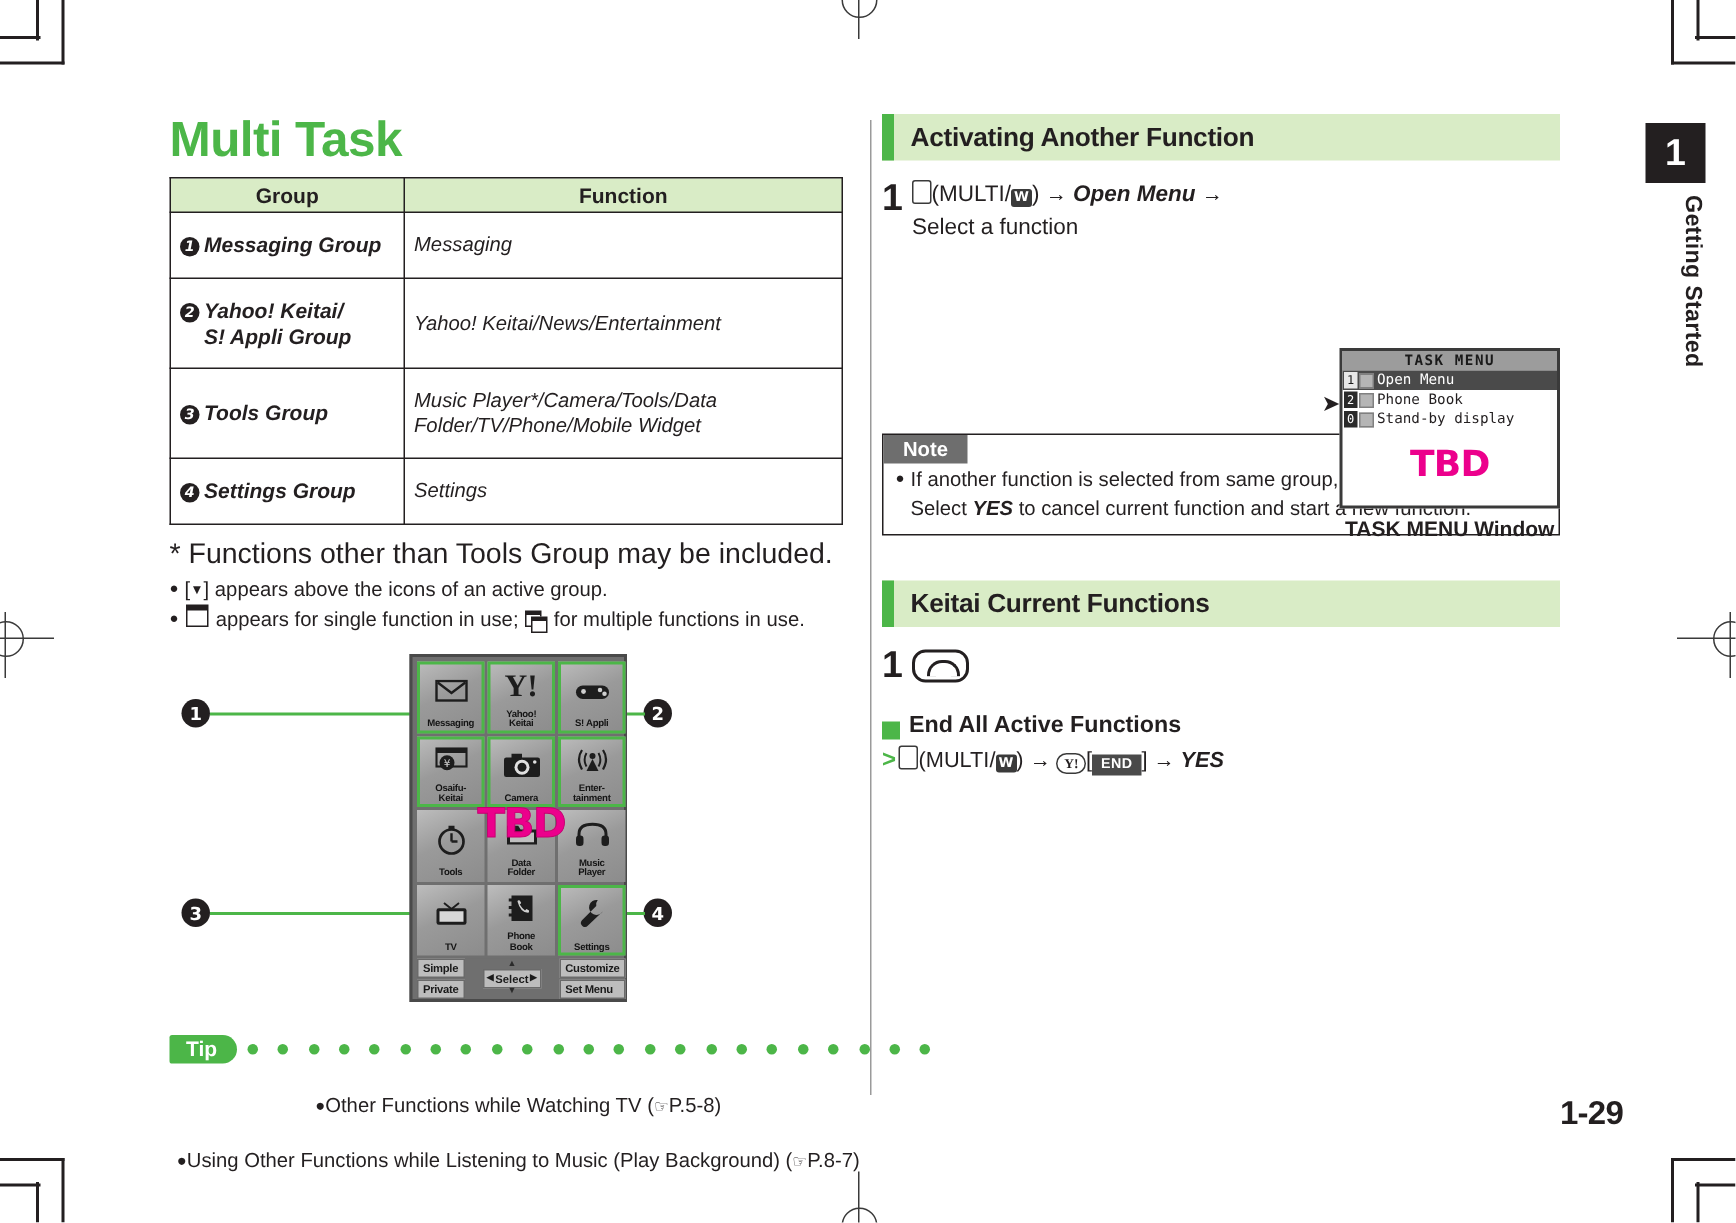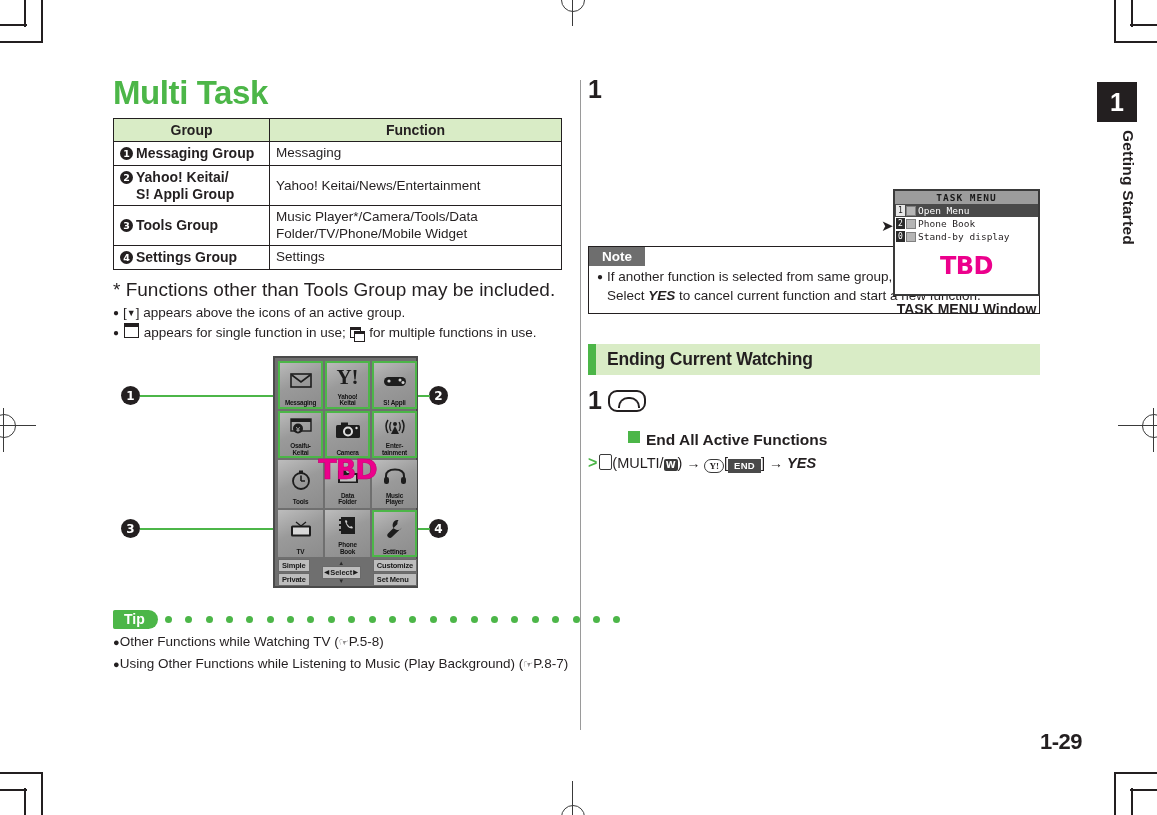--- a/index.html
+++ b/index.html
@@ -32,22 +32,23 @@
   }
   table.grouptbl{
     border-collapse:collapse;width:449px;font-size:13.5px;
     border:1.2px solid #231f20;
   }
   table.grouptbl th{
     background:#d9ecc6;border:1.2px solid #231f20;font-weight:bold;
     font-size:14px;padding:3px 0;text-align:center;
   }
   table.grouptbl td{
-    border:1.2px solid #231f20;padding:3px 6px;vertical-align:middle;
+    border:1.2px solid #231f20;padding:13px 6px;vertical-align:middle;
     line-height:1.2;
+    font-style:italic;
   }
   table.grouptbl td.gcell{font-weight:bold;font-size:14px;white-space:nowrap;}
   .numcirc{
     display:inline-block;width:13px;height:13px;border-radius:50%;
     background:#231f20;color:#fff;font-size:9.5px;line-height:13px;
     text-align:center;font-weight:bold;margin-right:3px;vertical-align:1px;
     font-family:"DejaVu Sans",sans-serif;
   }
   .footnote{font-size:19px;margin:6px 0 0 0;line-height:1.45;}
   .bullet-row{font-size:13.5px;line-height:1.45;display:flex;align-items:flex-start;}
@@ -127,21 +128,21 @@
   .tiphead{display:flex;align-items:center;}
   .tipbadge{
     background:#4cb648;color:#fff;font-size:14px;font-weight:bold;
     padding:1px 13px 2px 11px;border-radius:2px 11px 11px 2px;line-height:16px;
   }
   .tipdots{flex:1;display:flex;align-items:center;gap:0;margin-left:7px;}
   .tipdots i{
     width:7px;height:7px;border-radius:50%;background:#4cb648;
     display:block;margin-right:13.4px;flex:none;
   }
-  .tipline{font-size:13.5px;line-height:1.42;margin-top:3px;}
+  .tipline{font-size:13.5px;line-height:1.42;margin-top:18px;text-align:center;}
   .tipline .sq{font-size:11px;vertical-align:0.5px;}
   .ref{display:inline-block;font-size:11px;vertical-align:0.5px;}
 
   
   .sec-head{
     display:flex;align-items:stretch;background:#d9ecc6;height:31px;margin-bottom:12px;
   }
   .sec-head .bar{width:8px;background:#4cb648;flex:none;}
   .sec-head .txt{
     font-size:17.5px;font-weight:bold;display:flex;align-items:center;
@@ -209,21 +210,21 @@
   .shot-cap{font-size:14px;font-weight:bold;text-align:center;margin-top:5px;}
   .shot-arrow{position:absolute;left:-12px;top:28px;font-size:15px;}
 
   
   .notebox{border:1.2px solid #231f20;margin-top:15px;}
   .notehead{background:#6e6e6e;color:#fff;font-size:13.5px;font-weight:bold;
     display:inline-block;padding:0px 13px;line-height:19px;}
   .notebody{font-size:13.5px;line-height:1.4;padding:2px 8px 7px 8px;display:flex;}
   .notebody .bd{font-size:10px;margin-right:4px;line-height:18px;}
 
-  .subhead{display:flex;align-items:flex-start;margin-top:17px;margin-left:40px;}
+  .subhead{display:flex;align-items:flex-end;margin-top:17px;}
   .subhead .sq{width:12px;height:12px;background:#4cb648;margin-right:6px;flex:none;}
   .subhead .t{font-size:15.5px;font-weight:bold;}
   .gtline{font-size:14.5px;line-height:1.5;margin-top:2px;}
   .gtline .gt{color:#4cb648;font-weight:bold;font-size:16px;margin-right:2px;}
 
   
   .sidetab{position:absolute;right:20px;top:82px;width:40px;}
   .sidetab .numbox{
     width:40px;height:40px;background:#231f20;color:#fff;
     font-size:25px;font-weight:bold;display:flex;align-items:center;justify-content:center;
@@ -532,25 +533,36 @@
       </div>
       <div class="tipline">
         <span class="sq">●</span><span>Using Other Functions while Listening to Music (Play Background) (</span><span class="ref">☞</span><span>P.8-7</span><span>)</span>
       </div>
     </div>
 
   </div>
 
   <div class="col-right">
 
+    <div class="sec-head">
+      <div class="bar"></div>
+      <div class="txt">Activating Another Function</div>
+    </div>
 
 
     <div style="position:relative;min-height:155px;">
       <div class="step" style="width:290px;">
         <div class="num">1</div>
+        <div class="body">
+          <span class="keybox"></span>(<span>MULTI/</span><span class="wkey">W</span>)
+          <span class="arrow">→</span>
+          <span class="italic-b">Open Menu</span>
+          <span class="arrow">→</span><br>
+          <span>Select a function</span>
+        </div>
       </div>
 
       <div class="shot">
         <div class="shot-arrow">➤</div>
         <div class="shotimg">
           <div class="shot-title">TASK MENU</div>
           <div class="shot-row sel">
             <span class="kn">1</span>
             <span class="mi"></span>
             <span>Open Menu</span>
@@ -574,21 +586,21 @@
     <div class="notebox">
       <div><span class="notehead">Note</span></div>
       <div class="notebody">
         <span class="bd">●</span>
         <span><span>If another function is selected from same group, confirmation appears.</span><br><span>Select </span><span class="italic-b">YES</span><span> to cancel current function and start a new function.</span></span>
       </div>
     </div>
 
     <div class="sec-head" style="margin-top:30px;">
       <div class="bar"></div>
-      <div class="txt">Ending Current Watching</div>
+      <div class="txt">Keitai Current Functions</div>
     </div>
 
     <div class="step" style="margin-top:5px;">
       <div class="num">1</div>
       <div class="body" style="padding-top:3px;">
         <span class="endcall"></span>
       </div>
     </div>
 
     <div class="subhead">

